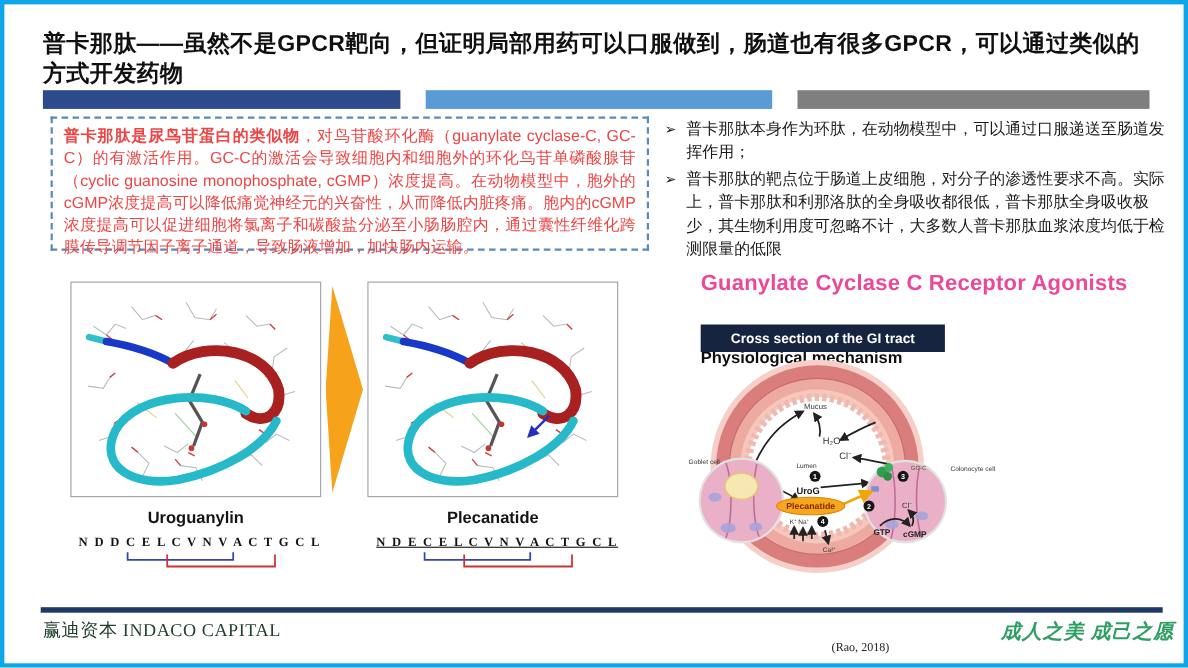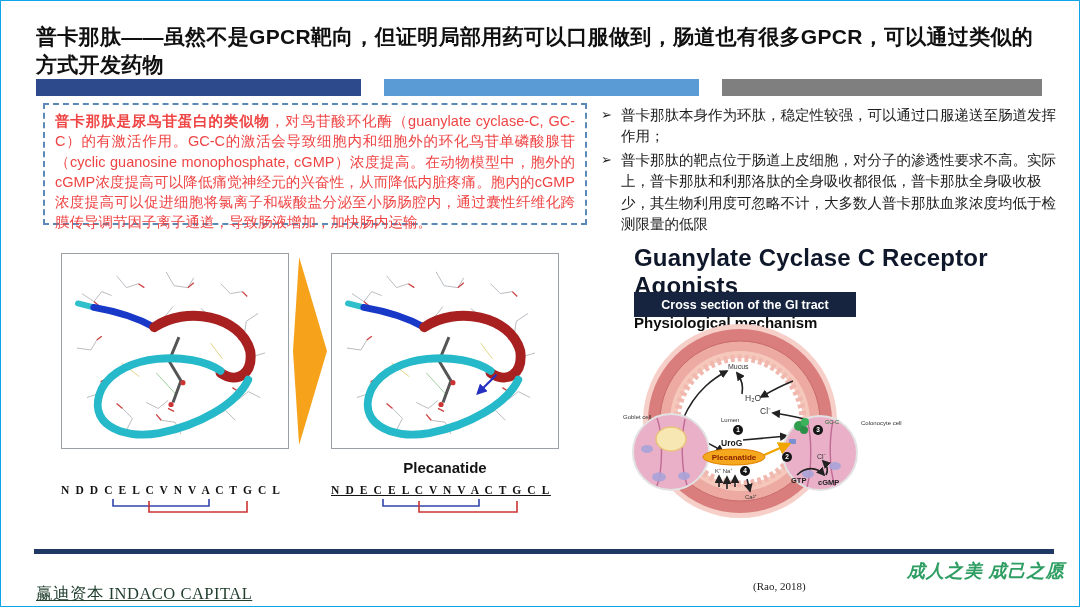--- a/index.html
+++ b/index.html
@@ -1,17 +1,17 @@
 <!DOCTYPE html>
 <html><head>
 <meta charset="utf-8">
 <style>
   html,body{margin:0;padding:0;background:#fff;}
   .slide{position:relative;width:1080px;height:607px;background:#fff;overflow:hidden;
-         font-family:"Liberation Sans","DejaVu Sans",sans-serif;color:#111;box-sizing:border-box;border:1px solid #0ea5e9;}
+         font-family:"Liberation Sans","DejaVu Sans",sans-serif;color:#111;box-sizing:border-box;border:4px solid #0ea5e9;}
   .abs{position:absolute;}
   
   .title{left:35px;top:22px;width:1012px;font-size:21px;font-weight:700;line-height:1.32;color:#101010;letter-spacing:.3px;}
   .bar{top:78px;height:17px;}
   .bar-navy{left:35px;width:325px;background:#2d4a8c;}
   .bar-blue{left:383px;width:315px;background:#5b9bd5;}
   .bar-gray{left:721px;width:320px;background:#7f7f7f;}
   
   .info-box{left:42px;top:102px;width:544px;height:122px;border:2px dashed #5b8ab8;padding:6px 10px;
             box-sizing:border-box;font-size:14.5px;line-height:1.4;text-align:justify;color:#ef4444;}
@@ -20,35 +20,35 @@
   .bullets{left:600px;top:104px;width:466px;list-style:none;margin:0;padding:0;font-size:14.5px;line-height:1.48;color:#1c1c1c;}
   .bullets li{display:flex;gap:9px;margin-bottom:2px;}
   .bullets .marker{flex:0 0 auto;font-size:13px;line-height:1.6;color:#222;}
   
   .mol-box{top:252px;width:228px;height:196px;background:#fff;border:1px solid #9aa0a6;box-sizing:border-box;}
   .mol-a{left:60px;} .mol-b{left:330px;}
   .big-arrow{left:292px;top:256px;width:34px;height:188px;background:#f6a21a;
              clip-path:polygon(18% 0,100% 50%,18% 100%,0 50%);}
   .mol-label{top:458px;width:228px;text-align:center;font-weight:700;font-size:15px;color:#141414;}
   .lab-a{left:60px;} .lab-b{left:330px;}
-  .seq{top:483px;width:228px;text-align:left;font-family:"Liberation Serif","DejaVu Serif",serif;
+  .seq{top:483px;width:228px;text-align:right;font-family:"Liberation Serif","DejaVu Serif",serif;
        font-weight:700;font-size:11.5px;letter-spacing:1.6px;color:#141414;white-space:nowrap;}
   .seq-a{left:60px;} .seq-b{left:330px;text-decoration:underline;}
   .brackets{top:497px;width:228px;height:18px;}
   .brk-a{left:60px;} .brk-b{left:330px;}
   
-  .mech-title{left:633px;top:243px;width:404px;font-size:24px;font-weight:700;color:#0f172a;letter-spacing:.2px;}
+  .mech-title{left:633px;top:243px;width:404px;font-size:20px;font-weight:700;color:#ec4899;letter-spacing:.2px;}
   .mech-sub{left:633px;top:265px;width:404px;font-size:15px;font-weight:700;color:#0d0d0d;margin-top:48px;}
   .mech-band{left:633px;top:291px;width:222px;height:25px;background:#16243f;color:#fff;
              display:flex;align-items:center;justify-content:center;font-size:12.5px;font-weight:700;}
   .mech-svg{left:620px;top:318px;}
   
   .footer-line{left:33px;top:548px;width:1020px;height:5px;background:#1f3864;}
-  .brand{left:35px;top:582px;font-family:"Liberation Serif","DejaVu Serif",serif;font-size:16.5px;
-         color:#22402f;letter-spacing:.5px;text-decoration:underline;}
+  .brand{left:35px;top:558px;font-family:"Liberation Serif","DejaVu Serif",serif;font-size:16.5px;
+         color:#22402f;letter-spacing:.5px;}
   .citation{left:752px;top:579px;font-family:"Liberation Serif","DejaVu Serif",serif;font-size:11px;color:#222;}
   .motto{left:858px;top:558px;width:200px;font-family:"Liberation Serif","DejaVu Serif",serif;font-size:18px;
          font-weight:700;font-style:italic;color:#2f9e63;letter-spacing:1px;white-space:nowrap;margin-left:48px;}
   .hidden-defs{position:absolute;width:0;height:0;overflow:hidden;}
 </style>
 </head>
 <body>
 
 <svg class="hidden-defs" aria-hidden="true">
   <defs>
@@ -117,40 +117,41 @@
   <div class="abs bar bar-blue"></div>
   <div class="abs bar bar-gray"></div>
 
   <div class="abs info-box">
     <b>普卡那肽是尿鸟苷蛋白的类似物</b><span>，对鸟苷酸环化酶（guanylate cyclase-C, GC-C）的有激活作用。GC-C的激活会导致细胞内和细胞外的环化鸟苷单磷酸腺苷（cyclic guanosine monophosphate, cGMP）浓度提高。在动物模型中，胞外的cGMP浓度提高可以降低痛觉神经元的兴奋性，从而降低内脏疼痛。胞内的cGMP浓度提高可以促进细胞将氯离子和碳酸盐分泌至小肠肠腔内，通过囊性纤维化跨膜传导调节因子离子通道，导致肠液增加，加快肠内运输。</span>
   </div>
 
   <ul class="abs bullets">
     <li>
       <span class="marker">➢</span>
-      <span>普卡那肽本身作为环肽，稳定性较强，可以通过口服递送至肠道发挥作用；</span>
+      <span>普卡那肽本身作为环肽，在动物模型中，可以通过口服递送至肠道发挥作用；</span>
     </li>
     <li>
       <span class="marker">➢</span>
       <span>普卡那肽的靶点位于肠道上皮细胞，对分子的渗透性要求不高。实际上，普卡那肽和利那洛肽的全身吸收都很低，普卡那肽全身吸收极少，其生物利用度可忽略不计，大多数人普卡那肽血浆浓度均低于检测限量的低限</span>
     </li>
   </ul>
 
   <div class="abs mol-box mol-a">
     <svg width="226" height="194" viewBox="0 0 228 196">
         <use href="#mol"></use>
       </svg>
   </div>
   <div class="abs big-arrow"></div>
   <div class="abs mol-box mol-b">
     <svg width="226" height="194" viewBox="0 0 228 196">
       <use href="#mol"></use>
       <line x1="166" y1="122" x2="147" y2="141" stroke="#2530c0" stroke-width="2.2" marker-end="url(#ahB)"></line>
     </svg>
   </div>
+  <div class="abs mol-label lab-a">Uroguanylin</div>
   <div class="abs mol-label lab-b">Plecanatide</div>
   <div class="abs seq seq-a">N D D C E L C V N V A C T G C L</div>
   <div class="abs seq seq-b">N D E C E L C V N V A C T G C L</div>
   <svg class="abs brackets brk-a" width="228" height="18" viewBox="0 0 228 18">
     <path d="M52,1 V8 H148 V1" stroke="#3344aa" stroke-width="1.6" fill="none"></path>
     <path d="M88,3 V14 H186 V3" stroke="#cc3333" stroke-width="1.6" fill="none"></path>
   </svg>
   <svg class="abs brackets brk-b" width="228" height="18" viewBox="0 0 228 18">
     <path d="M52,1 V8 H148 V1" stroke="#3344aa" stroke-width="1.6" fill="none"></path>
     <path d="M88,3 V14 H186 V3" stroke="#cc3333" stroke-width="1.6" fill="none"></path>

